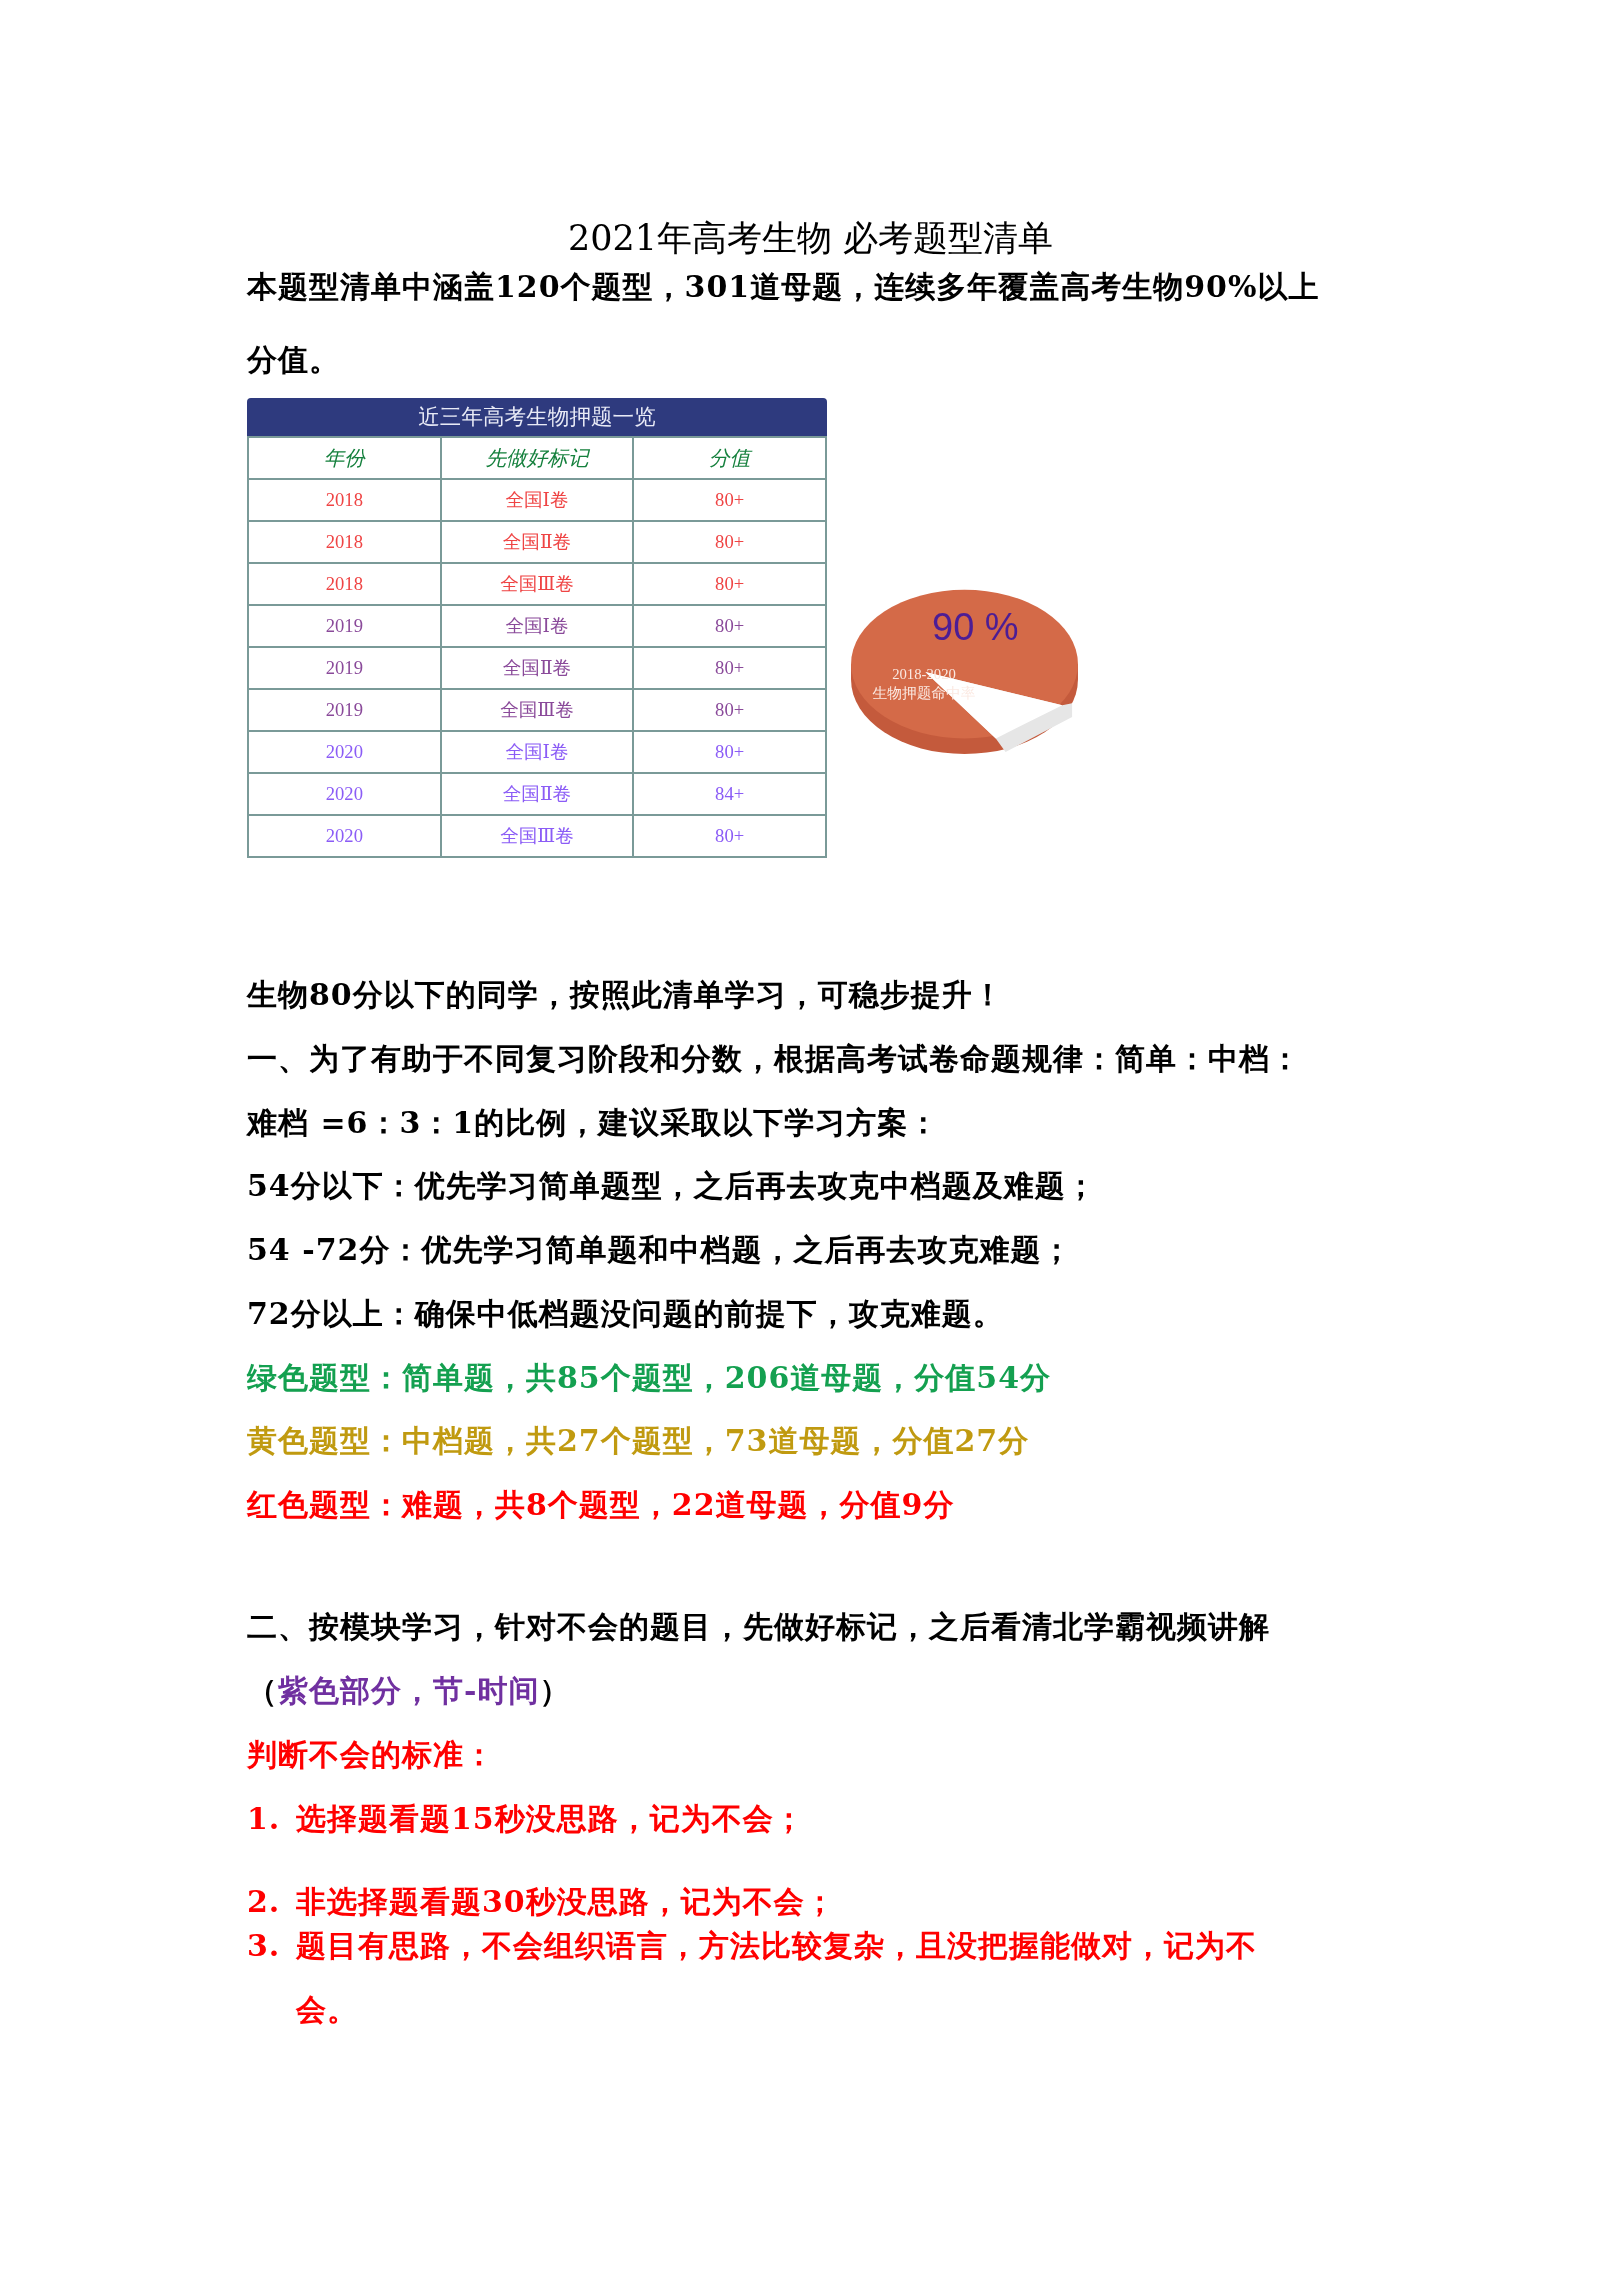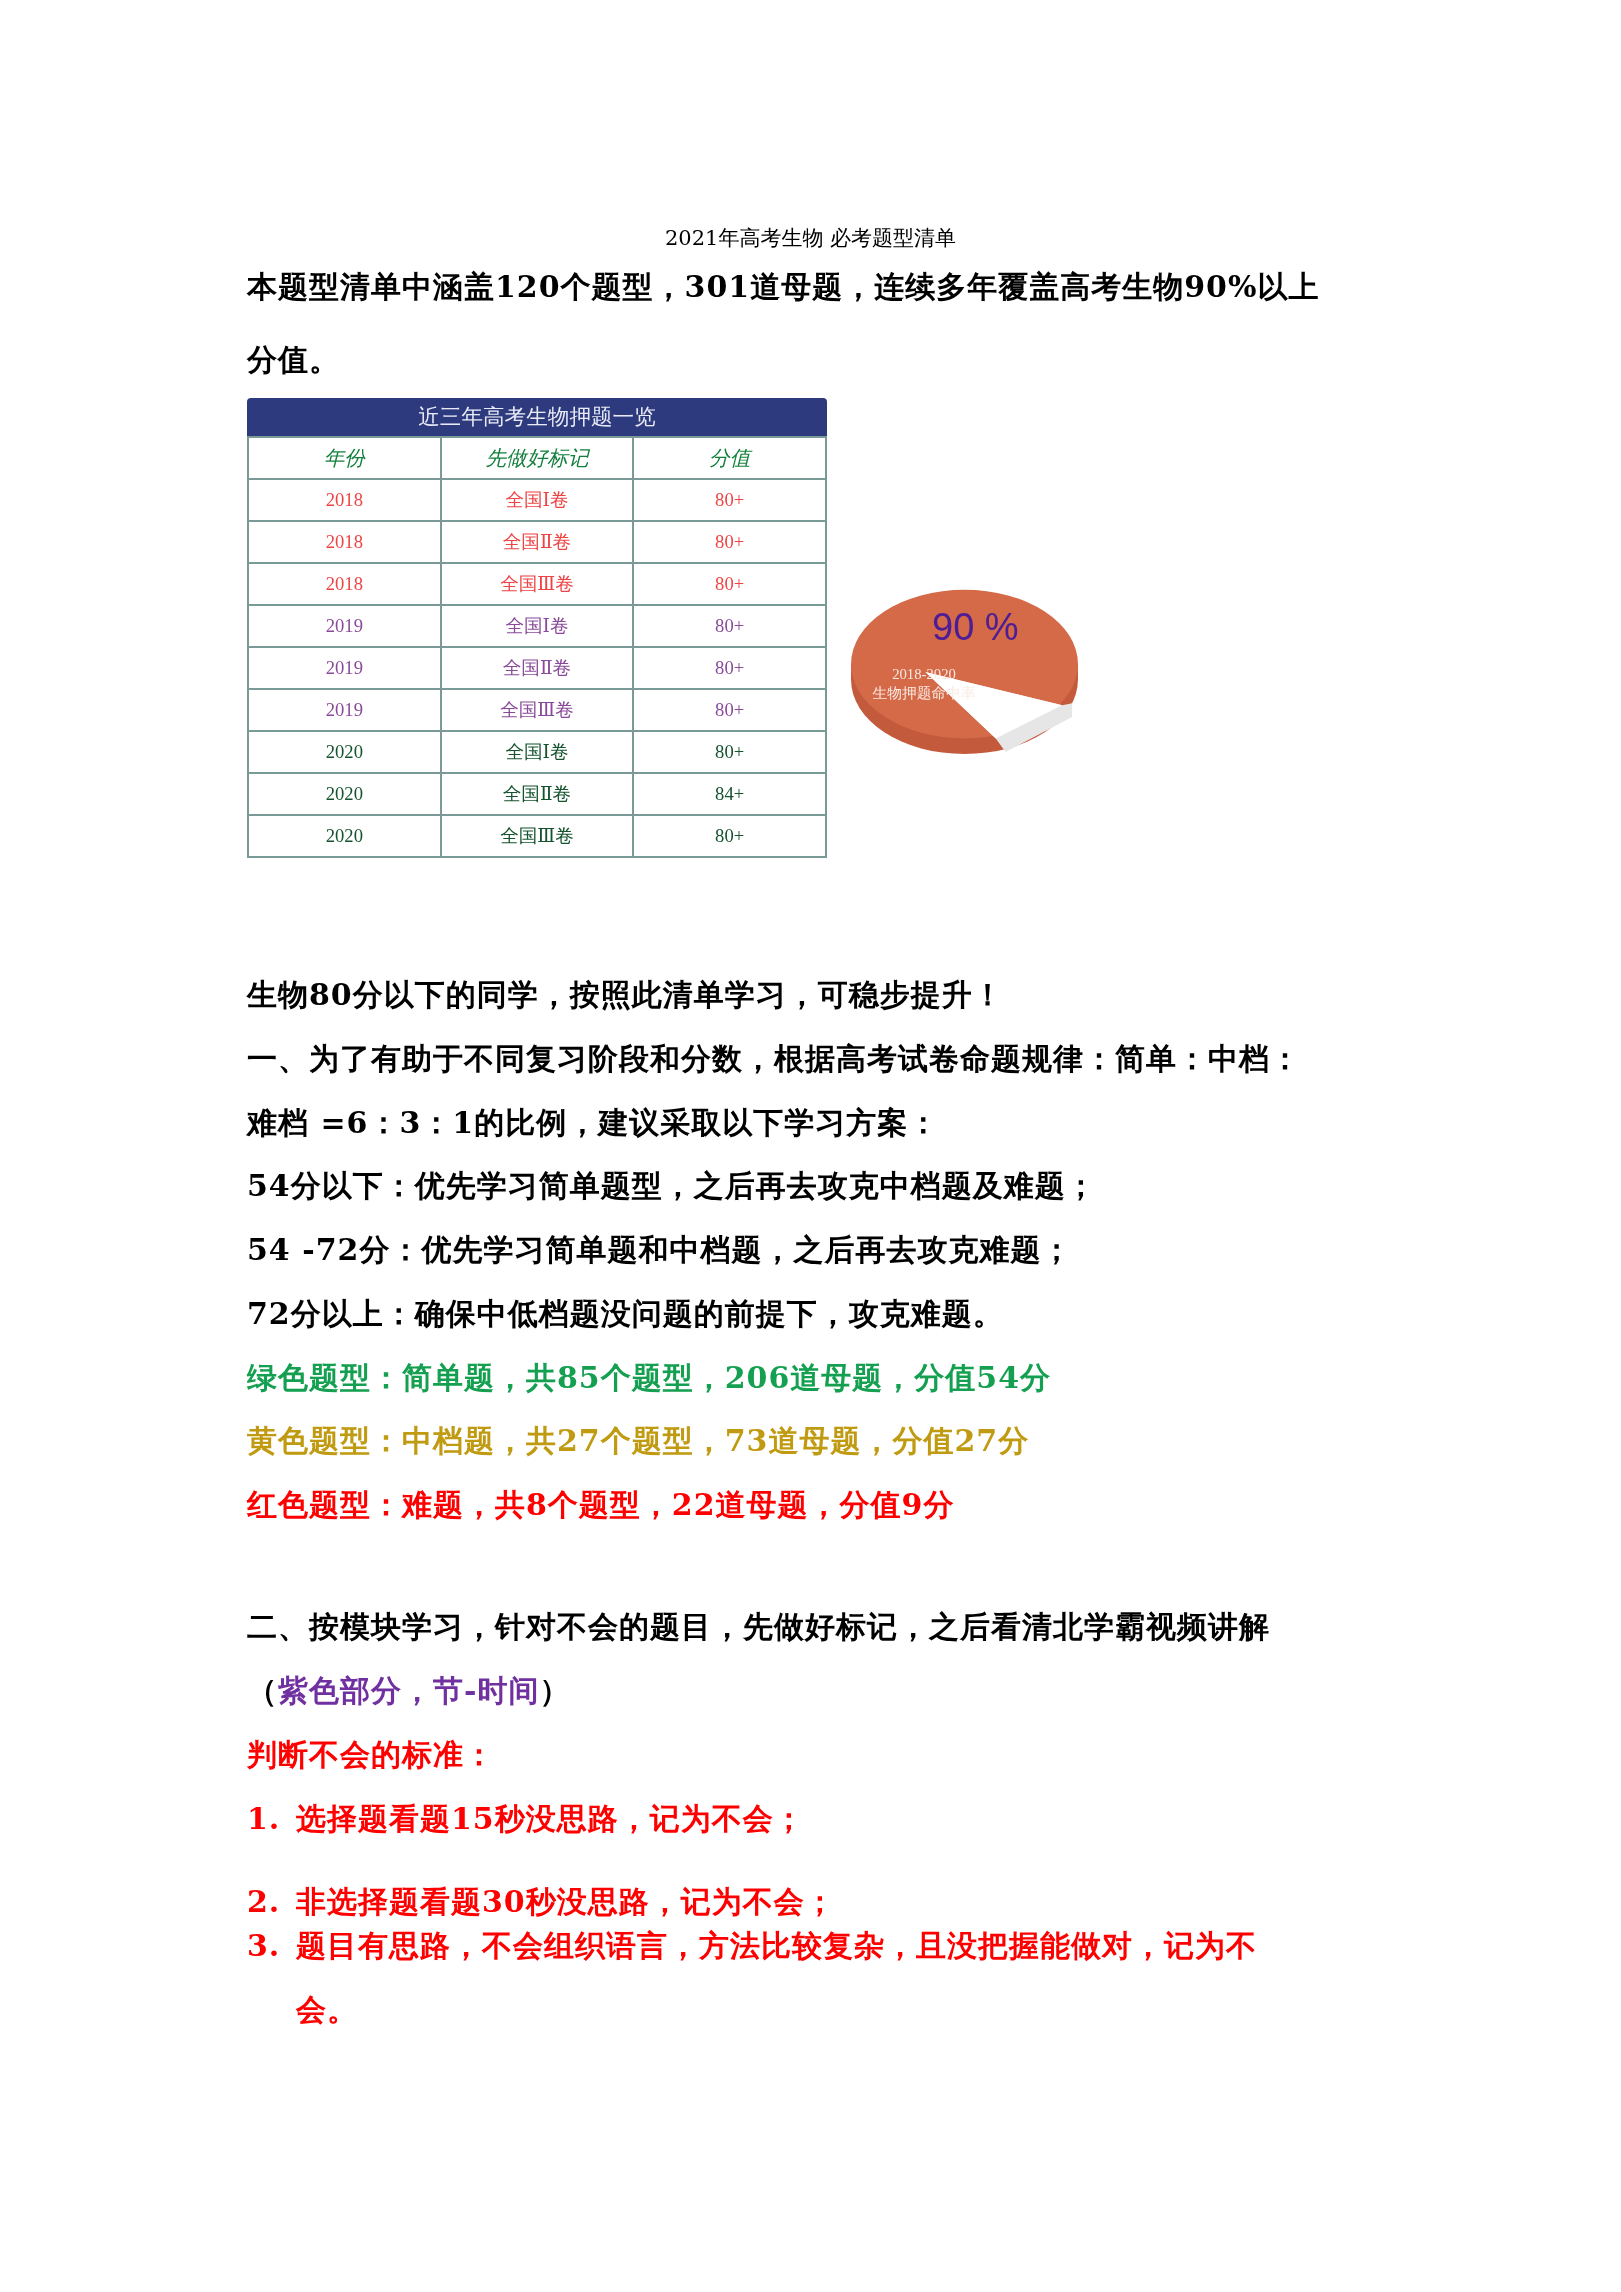--- a/index.html
+++ b/index.html
@@ -1,37 +1,37 @@
 <!DOCTYPE html>
 <html><head>
 <meta charset="utf-8">
 <style>
   html, body { margin: 0; padding: 0; background: #ffffff; }
   body { width: 1621px; height: 2293px; position: relative; overflow: hidden;
          font-family: "DejaVu Serif", "Liberation Serif", serif; color: #000; }
   .line { position: absolute; left: 247px; white-space: nowrap; font-size: 30px; font-weight: bold;
           line-height: 39px; letter-spacing: 1px; }
   .title { position: absolute; left: 0; width: 1621px; top: 218px; text-align: center;
-           font-size: 21px; line-height: 41px; font-weight: normal; }
+           font-size: 35px; line-height: 41px; font-weight: normal; }
   .green { color: #14a050; text-align: center; }
   .gold { color: #c09a10; }
   .red { color: #ff0000; }
   .purple { color: #7030a0; }
 
   
   .tbl { position: absolute; left: 247px; top: 398px; width: 580px; }
   .tbl-head { height: 38px; background: #2e3a7e; border-radius: 3.9px 3.9px 0 0; color: #e8eaf6;
               font-size: 21.6px; line-height: 38px; text-align: center; font-weight: normal; }
   .tbl table { border-collapse: collapse; width: 580px; table-layout: fixed; }
   .tbl td { border: 2.9px solid #7a9a98; height: 38px; text-align: center; font-size: 18.6px;
             font-family: "Liberation Serif", "DejaVu Serif", serif; }
   .tbl tr.h td { font-size: 20.6px; color: #15803d; font-style: italic; }
   .c2018 { color: #ef4444; }
   .c2019 { color: #8a4a9a; }
-  .c2020 { color: #14532d; }
+  .c2020 { color: #8b5cf6; }
 
   
   .pie { position: absolute; left: 849px; top: 578px; width: 231px; height: 178px; }
   .pie-label-big { position: absolute; left: 932px; top: 606px; font-size: 38px; color: #4c1d95;
                    font-family: "Liberation Sans", sans-serif; font-weight: normal; }
   .pie-label-small { position: absolute; left: 870px; top: 665px; width: 108px; text-align: center;
                      font-size: 14.7px; line-height: 18.6px; color: #fbe9e2; font-family: "Liberation Serif", serif; }
 </style>
 </head>
 <body>

